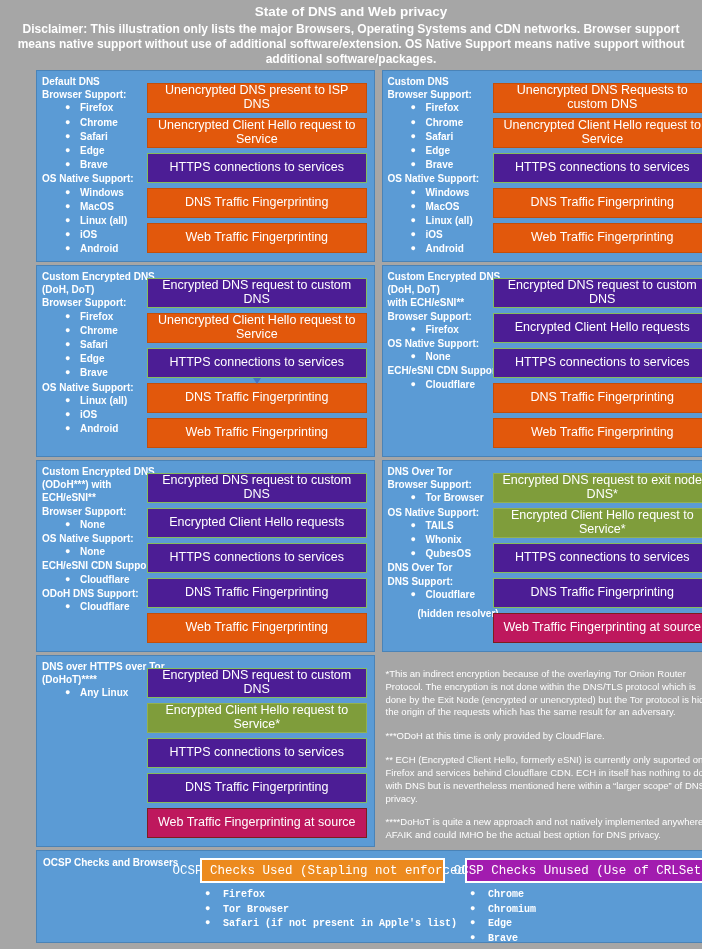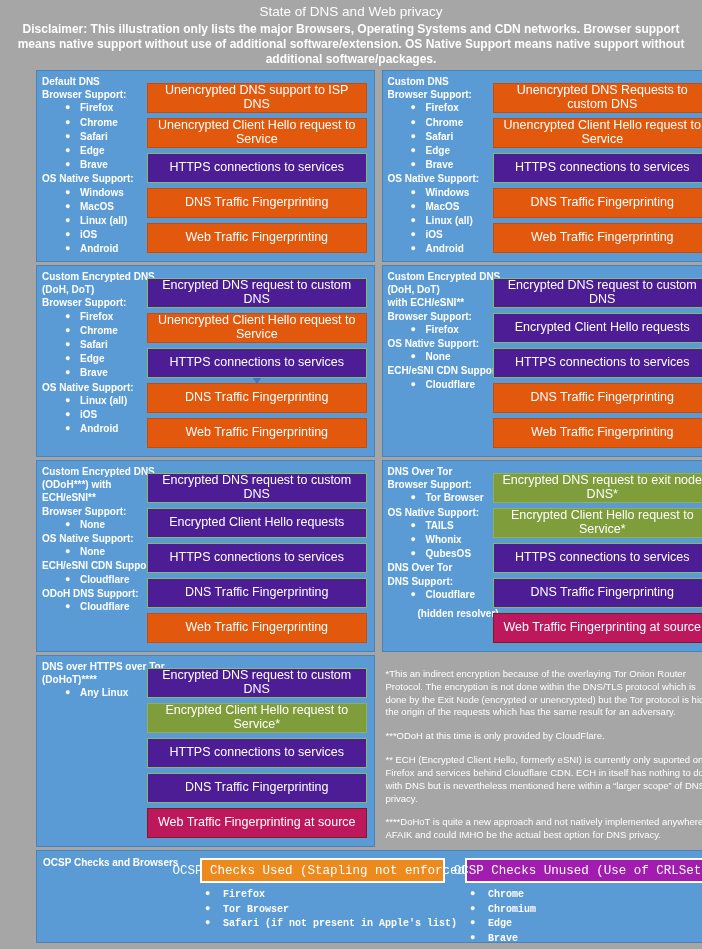--- a/index.html
+++ b/index.html
@@ -3,21 +3,21 @@
 <meta charset="utf-8">
 <style>
   html,body{margin:0;padding:0;}
   body{
     width:702px;height:949px;position:relative;overflow:hidden;
     background:#A6A6A6;
     font-family:"Liberation Sans",sans-serif;
     -webkit-font-smoothing:antialiased;
   }
   .hdr{position:absolute;top:0;left:0;width:702px;text-align:center;color:#FFFFFF;}
-  .title{padding-top:4px;font-size:13.5px;font-weight:400;}
+  .title{padding-top:4px;font-size:13.5px;font-weight:700;}
   .disclaimer{margin:3px auto 0;width:668px;font-size:12px;font-weight:700;line-height:1.24;}
 
   .grid{
     position:absolute;top:70px;left:8px;width:684px;
     display:grid;grid-template-columns:1fr 1fr;
     grid-template-rows:repeat(4,192px) 93px;
     gap:3px 7px;
     margin-left:28px;
   }
   .panel{
@@ -121,21 +121,21 @@
             <div class="dot">●</div>
             <div class="itext">iOS</div>
           </div>
           <div class="li">
             <div class="dot">●</div>
             <div class="itext">Android</div>
           </div>
         </div>
         <div class="bars">
           <div class="bar bad">
-            <div class="bartext">Unencrypted DNS support to ISP DNS</div>
+            <div class="bartext">Unencrypted DNS present to ISP DNS</div>
           </div>
           <div class="bar bad">
             <div class="bartext">Unencrypted Client Hello request to Service</div>
           </div>
           <div class="bar good">
             <div class="bartext">HTTPS connections to services</div>
           </div>
           <div class="bar bad">
             <div class="bartext">DNS Traffic Fingerprinting</div>
           </div>

